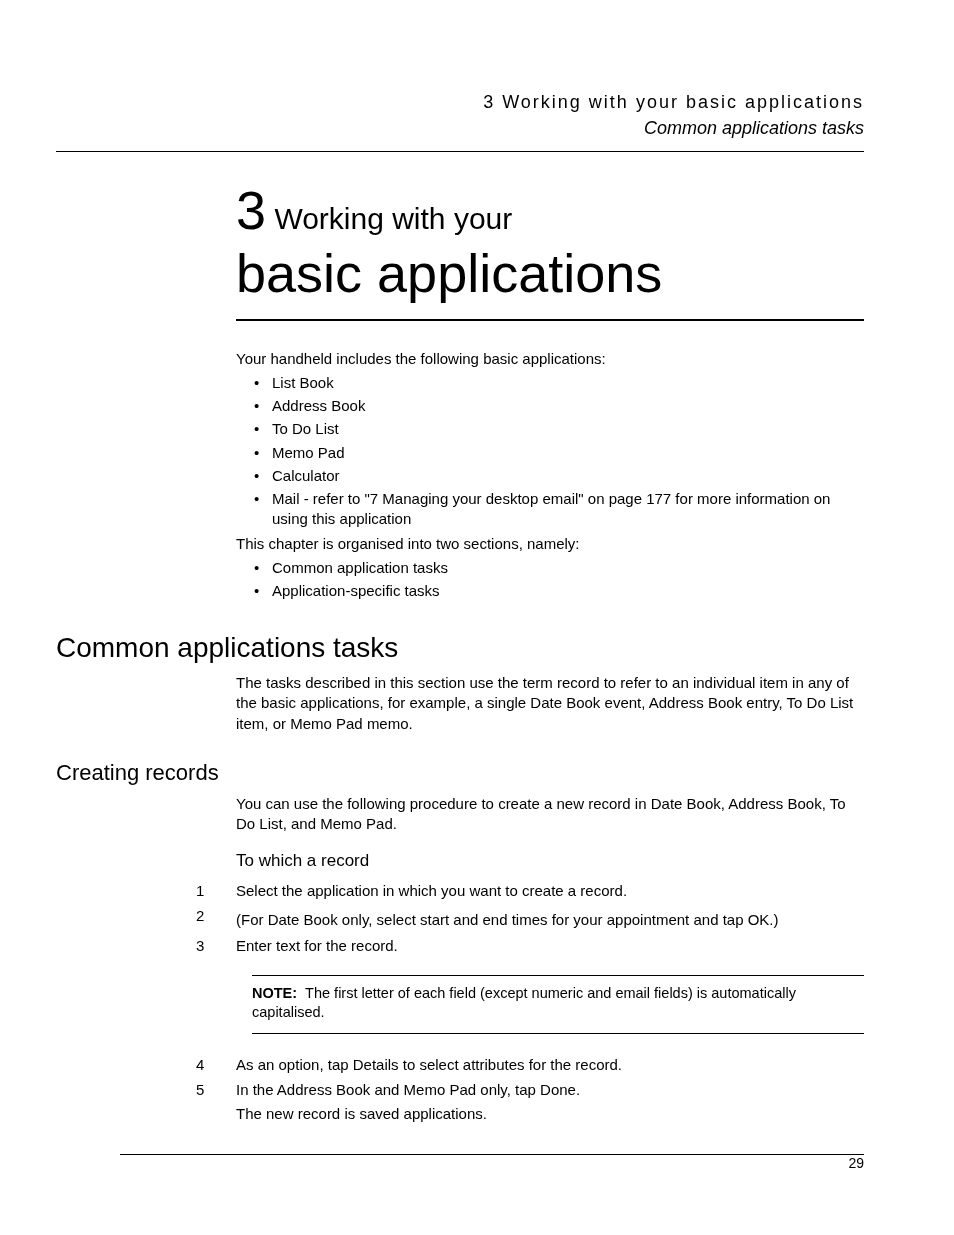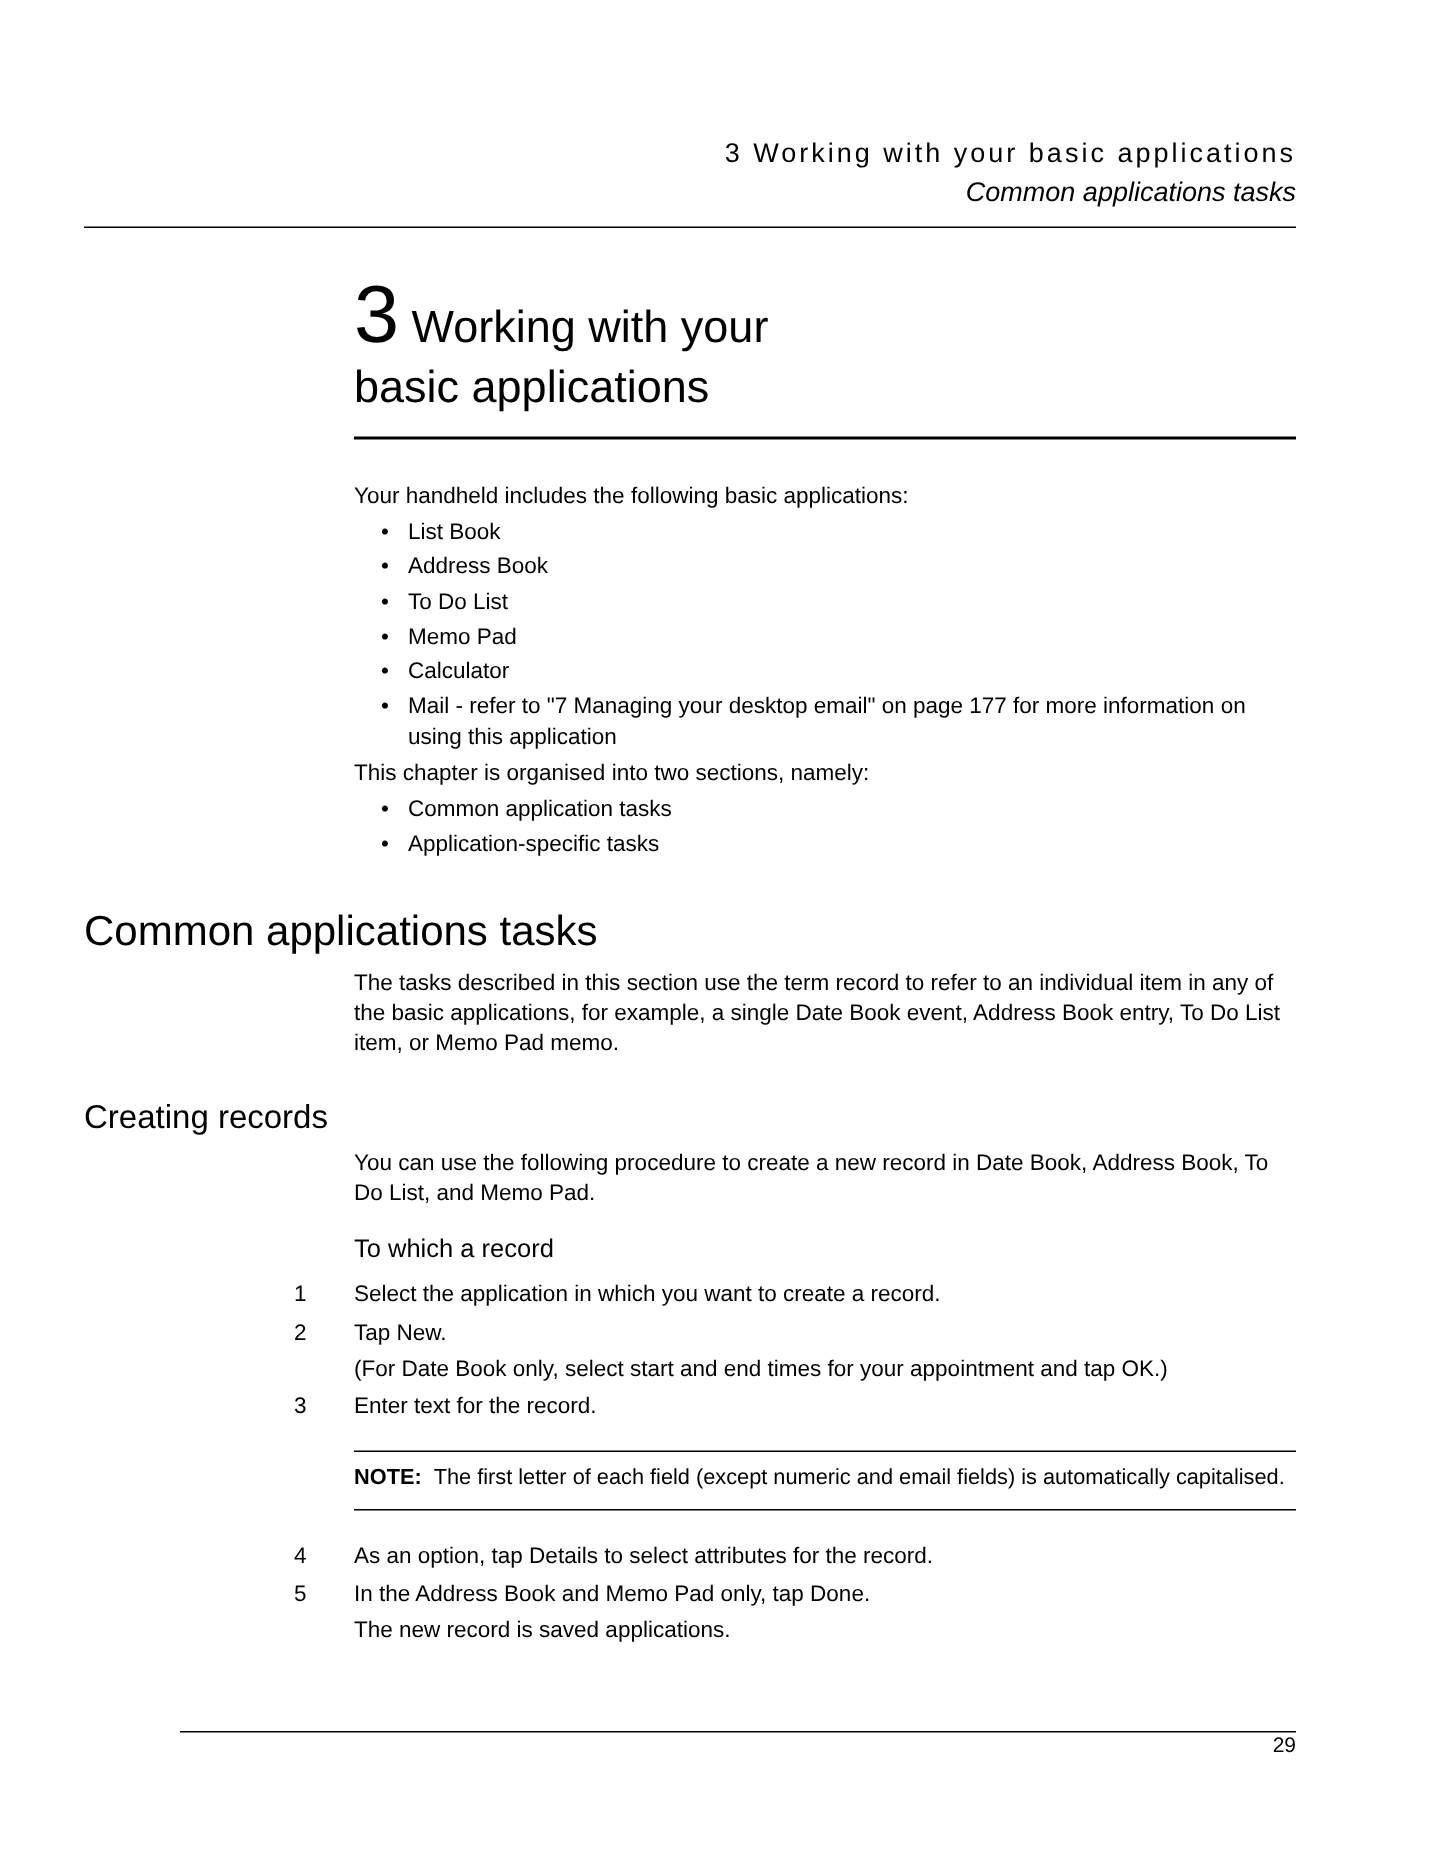--- a/index.html
+++ b/index.html
@@ -56,21 +56,21 @@
   .chapter-title {
     display: inline;
     font-size: 30px;
     font-weight: 300;
     font-family: "Segoe UI Light", "Helvetica Neue Light", "Segoe UI", Arial, sans-serif;
     line-height: 1.15;
     margin-top: 16px;
   }
   .chapter-title-line2 {
     display: block;
-    font-size: 30px;
+    font-size: 54px;
     font-weight: 300;
     font-family: "Segoe UI Light", "Helvetica Neue Light", "Segoe UI", Arial, sans-serif;
     line-height: 1.15;
     margin-top: -4px;
   }
 
   
   .body-block {
     margin-left: 180px;
     font-size: 15px;
@@ -128,21 +128,21 @@
   }
   .proc-text .sub {
     margin-top: 4px;
   }
 
   
   .note-box {
     border-top: 1.5px solid #000;
     border-bottom: 1.5px solid #000;
     padding: 8px 0 10px 0;
-    margin: 14px 0 16px 0;
+    margin: 14px 0 16px 16px;
     font-size: 14.5px;
   }
   .note-box .note-label {
     font-weight: 700;
     margin-right: 8px;
   }
 
   
   .footer-rule {
     border: none;
@@ -209,21 +209,20 @@
   <div style="margin-left:140px">
 
     <div class="proc-row">
       <div class="proc-num">1</div>
       <div class="proc-text">Select the application in which you want to create a record.</div>
     </div>
 
     <div class="proc-row">
       <div class="proc-num">2</div>
       <div class="proc-text">
-        <div>Tap New.</div>
         <div class="sub">(For Date Book only, select start and end times for your appointment and tap OK.)</div>
       </div>
     </div>
 
     <div class="proc-row">
       <div class="proc-num">3</div>
       <div class="proc-text">Enter text for the record.</div>
     </div>
 
     <div class="proc-row">

